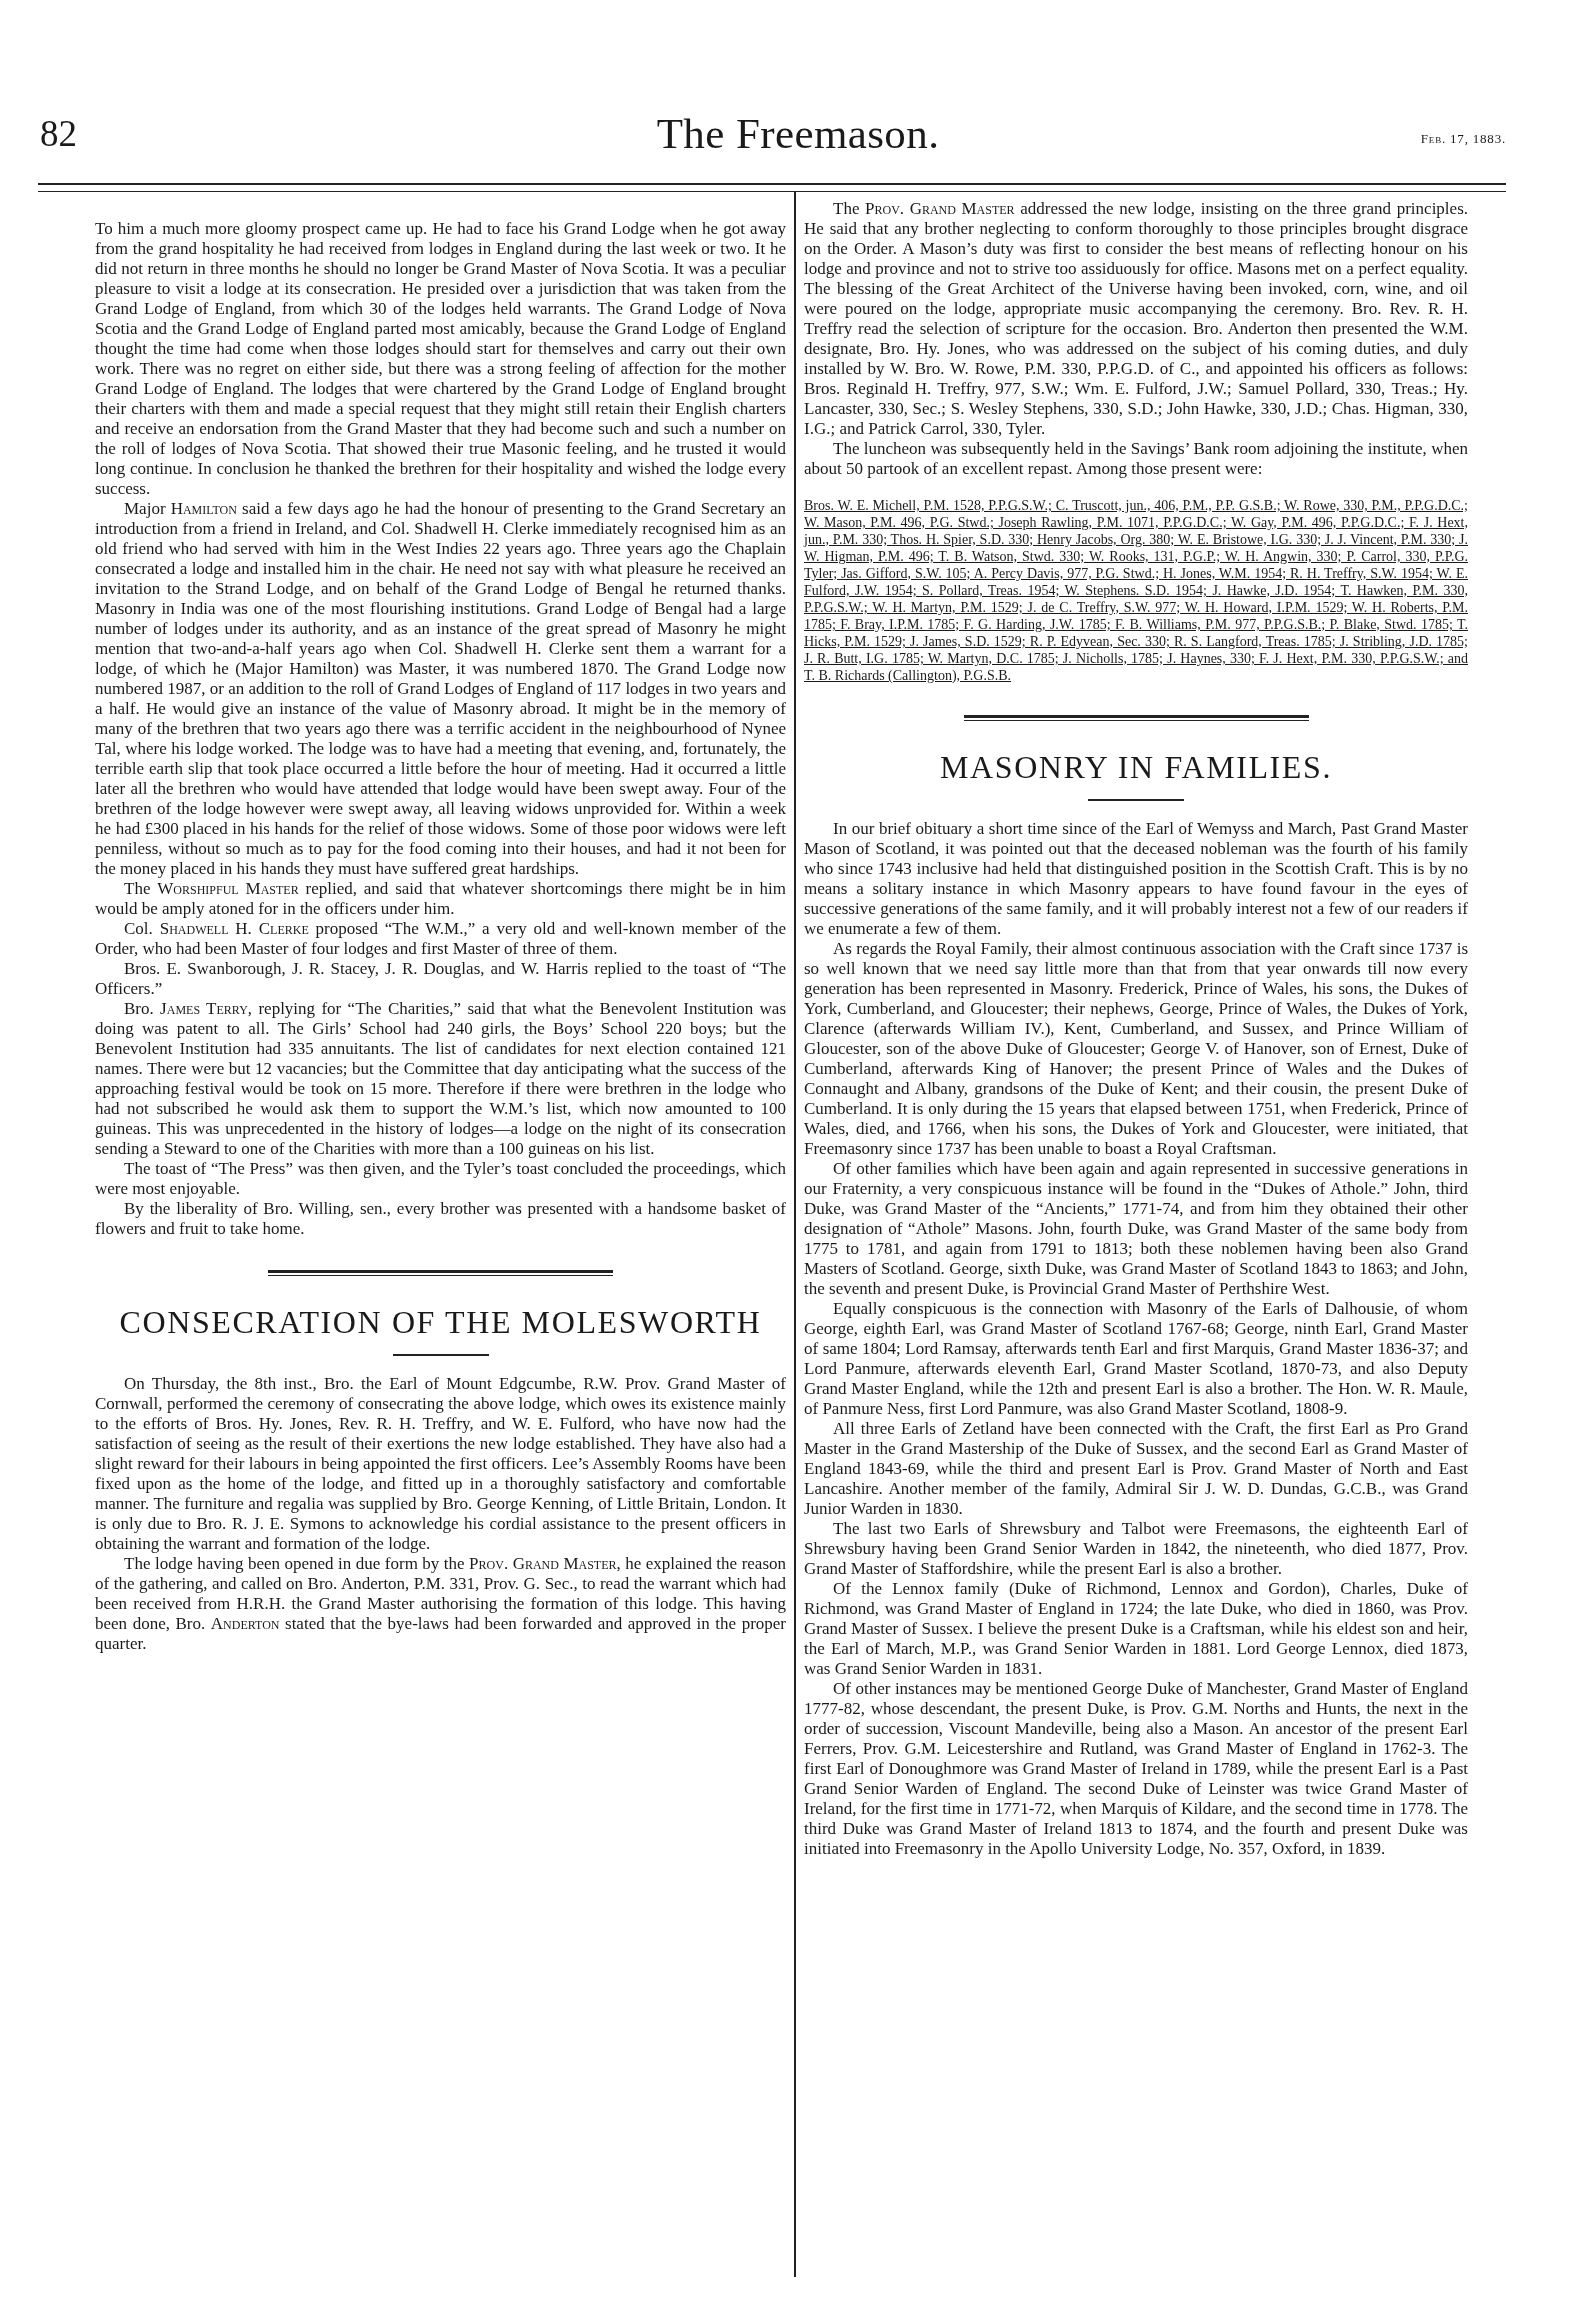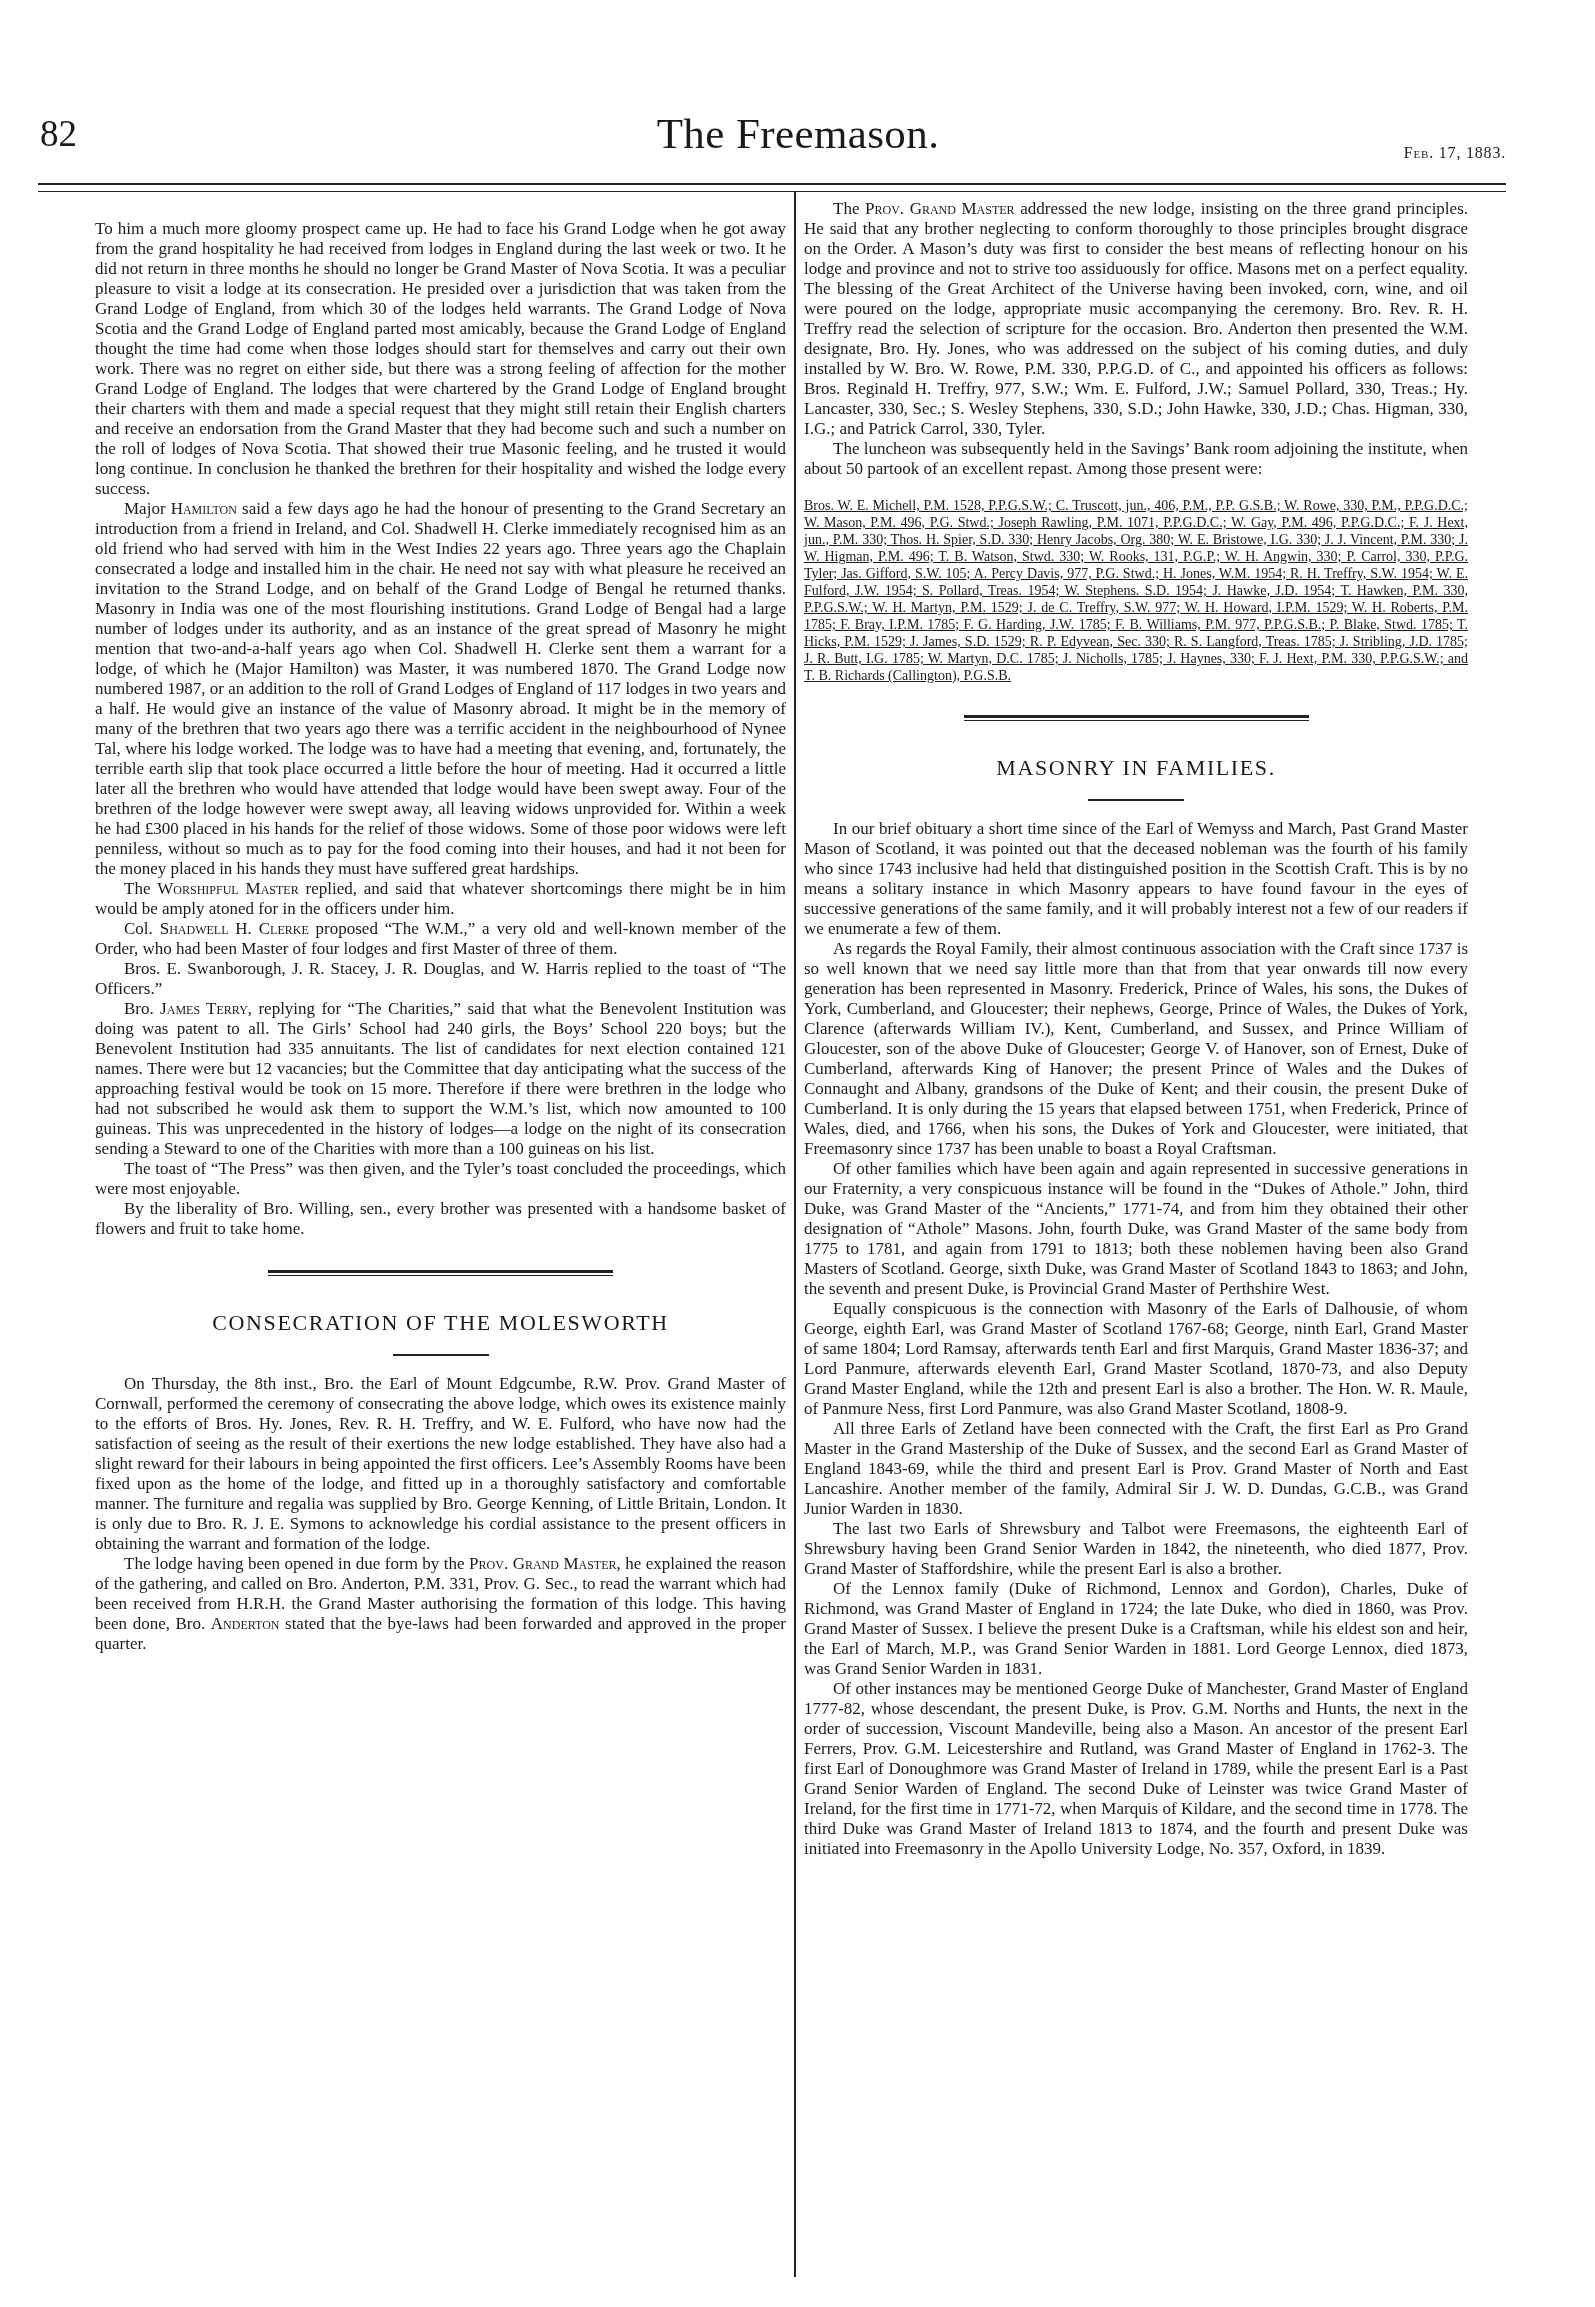--- a/index.html
+++ b/index.html
@@ -3,33 +3,33 @@
 <meta charset="utf-8">
 <style>
   html, body { margin: 0; padding: 0; background: #ffffff; }
   body {
     width: 1596px; height: 2307px; position: relative; overflow: hidden;
     font-family: "Liberation Serif", "DejaVu Serif", serif; color: #1a1a1a;
   }
   .masthead { position: absolute; left: 0; top: 112px; width: 1596px; height: 64px; }
   .page-num { position: absolute; left: 40px; top: 0; font-size: 37px; }
   .title { position: absolute; left: 0; width: 1596px; top: -3.2px; text-align: center; font-size: 43px; letter-spacing: 0.4px; }
-  .date { position: absolute; right: 90px; top: 32px; font-size: 16px; font-variant: small-caps; letter-spacing: 0.8px; }
+  .date { position: absolute; right: 90px; top: 19px; font-size: 13px; font-variant: small-caps; letter-spacing: 0.8px; }
   .rule-top { position: absolute; left: 38px; right: 90px; top: 183px; height: 2.4px; border-top: 2.4px solid #222; border-bottom: 1.6px solid #222; padding-top: 3.2px; }
   .col-divider { position: absolute; left: 794px; top: 192px; width: 2.4px; height: 2085px; background: #222; }
   .col { position: absolute; top: 199px; text-align: justify; font-size: 17px; line-height: 20px; }
   .col-left { left: 95px; width: 691px; margin-top: 20px; }
   .col-right { left: 804px; width: 664px; }
   p { margin: 0; text-indent: 29px; }
   p.noindent { text-indent: 0; }
   .sc { font-variant: small-caps; }
   .small { font-size: 14px; line-height: 17px; text-indent: 0; margin-top: 18px; text-decoration: underline; }
   .double-rule { width: 345px; margin: 30.5px auto 32px; border-top: 3.2px solid #222; border-bottom: 1.6px solid #222; height: 2.4px; }
   .short-rule { width: 96px; margin: 17.6px auto 17.6px; border-top: 2.4px solid #222; }
-  h2 { font-family: "Liberation Serif", serif; font-weight: normal; text-align: center; font-size: 22px; letter-spacing: 1.6px; line-height: 29px; margin: 0; }
+  h2 { font-family: "Liberation Serif", serif; font-weight: normal; text-align: center; font-size: 32px; letter-spacing: 1.6px; line-height: 29px; margin: 0; }
 </style>
 </head>
 <body>
 
 <div class="masthead">
   <div class="page-num">82</div>
   <div class="title">The Freemason.</div>
   <div class="date">Feb. 17, 1883.</div>
 </div>
 <div class="rule-top"></div>

